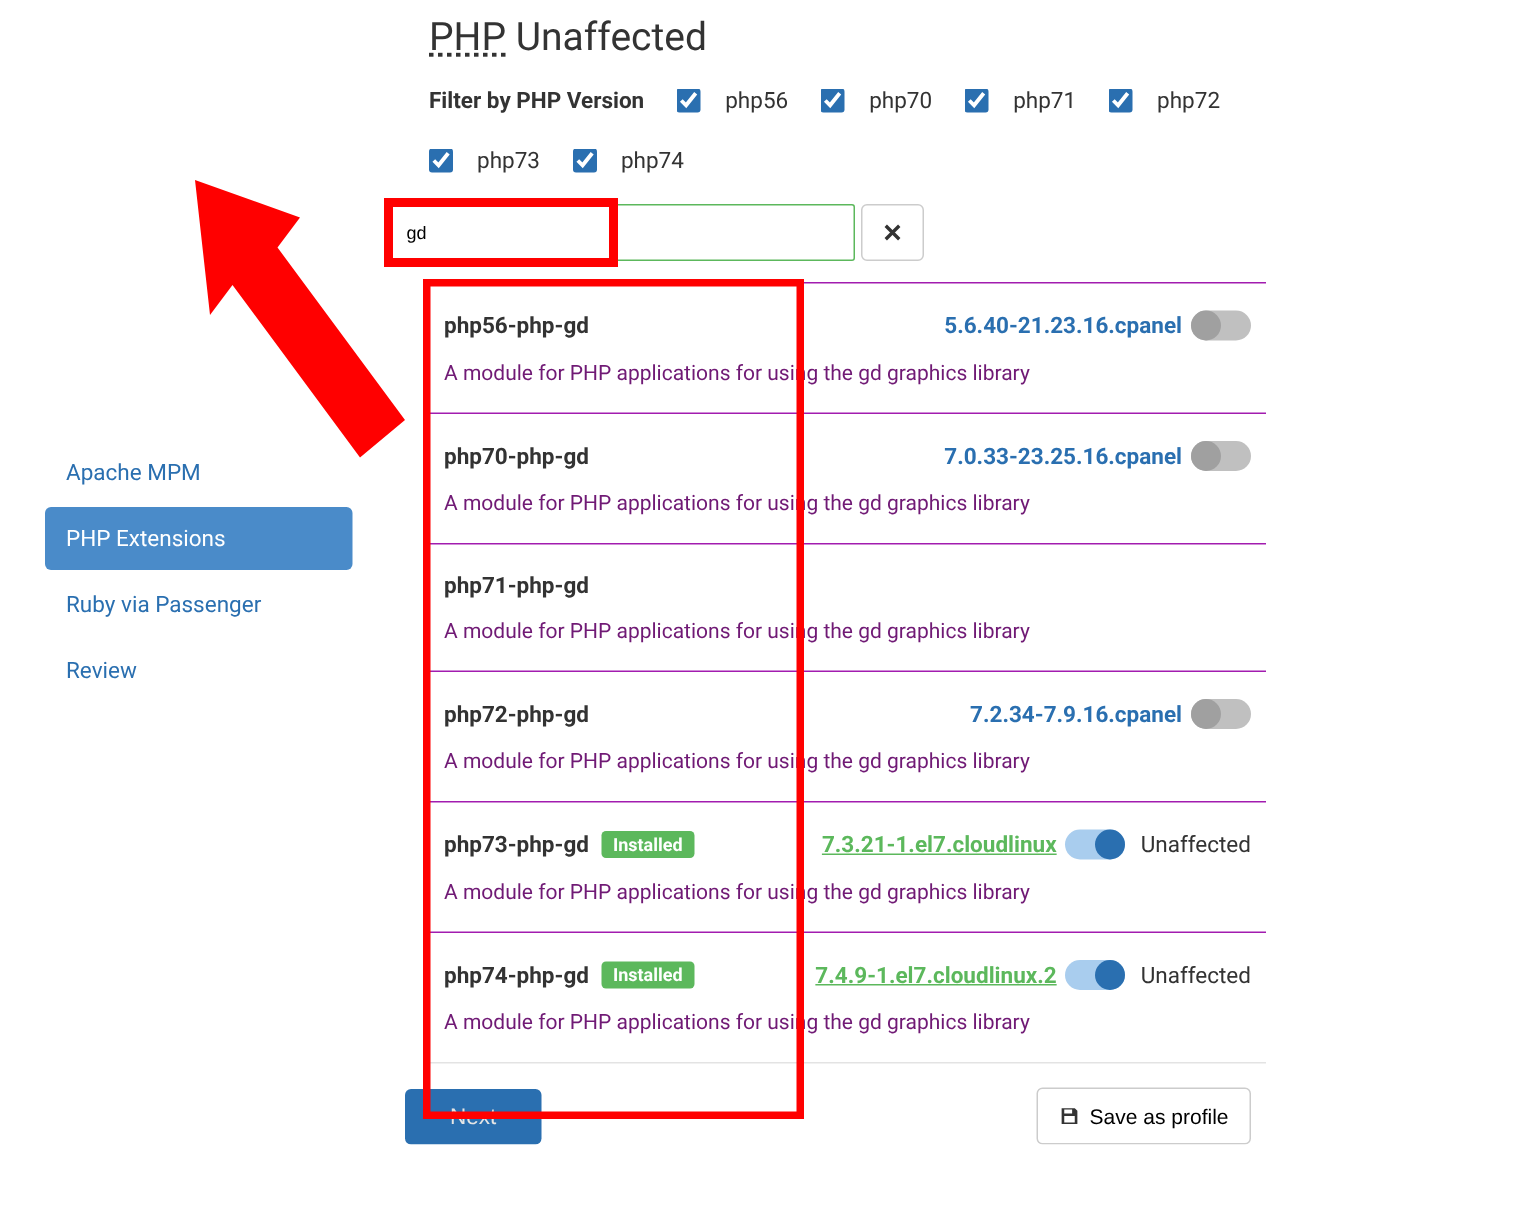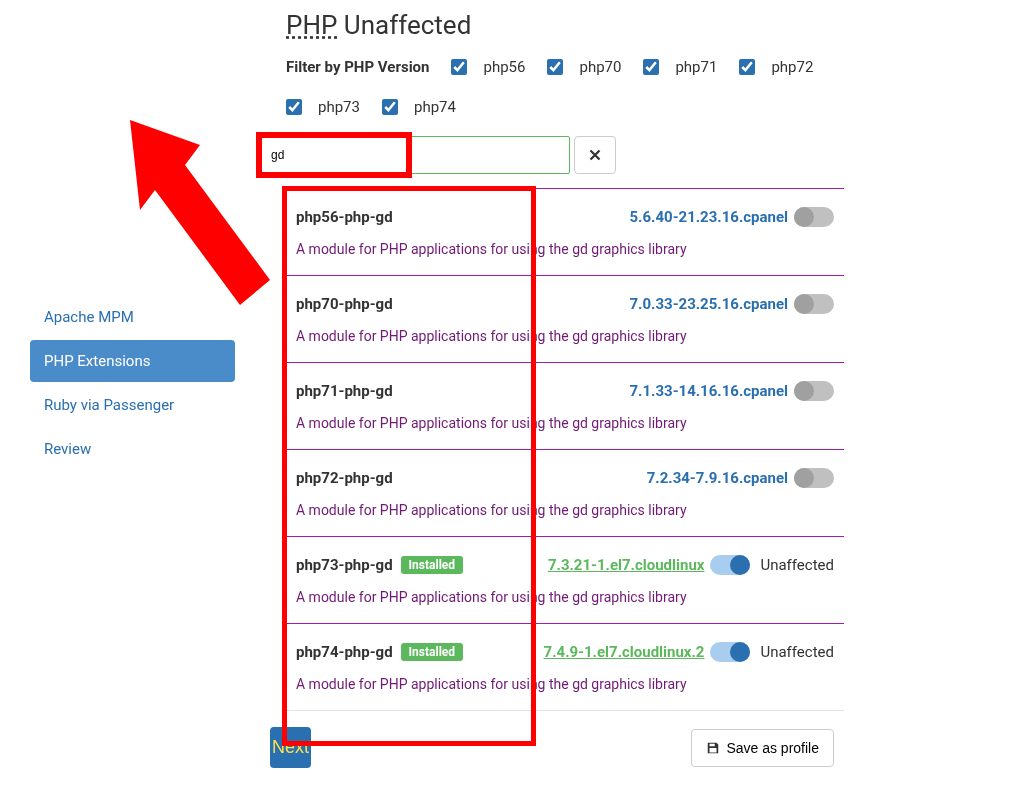--- a/index.html
+++ b/index.html
@@ -31,21 +31,21 @@
     .version { font-weight: 700; font-size: 15px; }
     .version.blue { color: #2a6fb0; }
     .version.green { color: #5cb85c; text-decoration: underline; }
     .toggle { width: 40px; height: 20px; background: #c0c0c0; border-radius: 10px; position: relative; cursor: pointer; flex-shrink: 0; }
     .toggle::after { content: ''; position: absolute; width: 20px; height: 20px; background: #a0a0a0; border-radius: 50%; left: 0; top: 0; }
     .toggle.on { background: #a9cdee; }
     .toggle.on::after { background: #2a6fb0; left: auto; right: 0; }
     .status-text { font-size: 15px; color: #333; margin-left: 4px; }
     .item-desc { color: #701a75; font-size: 14px; margin-top: 14px; }
     .footer { display: flex; align-items: center; margin-top: 16px; padding: 0 10px; }
-    .next-btn { background: #2a6fb0; color: #fde047; border: none; padding: 10px 2px; font-size: 18px; border-radius: 4px; cursor: pointer; }
+    .next-btn { background: #2a6fb0; color: #e5e5e5; border: none; padding: 10px 30px; font-size: 15px; border-radius: 4px; cursor: pointer; }
     .save-btn { margin-left: auto; background: #fff; border: 1px solid #ccc; padding: 10px 14px; font-size: 14px; border-radius: 4px; cursor: pointer; display: inline-flex; align-items: center; gap: 6px; }
     .save-btn svg { width: 14px; height: 14px; }
     
     .red-box-search { position: absolute; border: 6px solid #ff0000; pointer-events: none; }
     .red-box-list { position: absolute; border: 5px solid #ff0000; pointer-events: none; }
     .arrow { position: absolute; pointer-events: none; }
     .rel { position: relative; }
   </style>
 </head>
 <body>
@@ -117,24 +117,20 @@
               <div class="item-right">
                 <span class="version blue">7.0.33-23.25.16.cpanel</span>
                 <div class="toggle"></div>
               </div>
             </div>
             <div class="item-desc">A module for PHP applications for using the gd graphics library</div>
           </div>
           <div class="item">
             <div class="item-head">
               <span class="item-name">php71-php-gd</span>
-              <div class="item-right">
-                <span class="version blue">7.1.33-14.16.16.cpanel</span>
-                <div class="toggle"></div>
-              </div>
             </div>
             <div class="item-desc">A module for PHP applications for using the gd graphics library</div>
           </div>
           <div class="item">
             <div class="item-head">
               <span class="item-name">php72-php-gd</span>
               <div class="item-right">
                 <span class="version blue">7.2.34-7.9.16.cpanel</span>
                 <div class="toggle"></div>
               </div>

